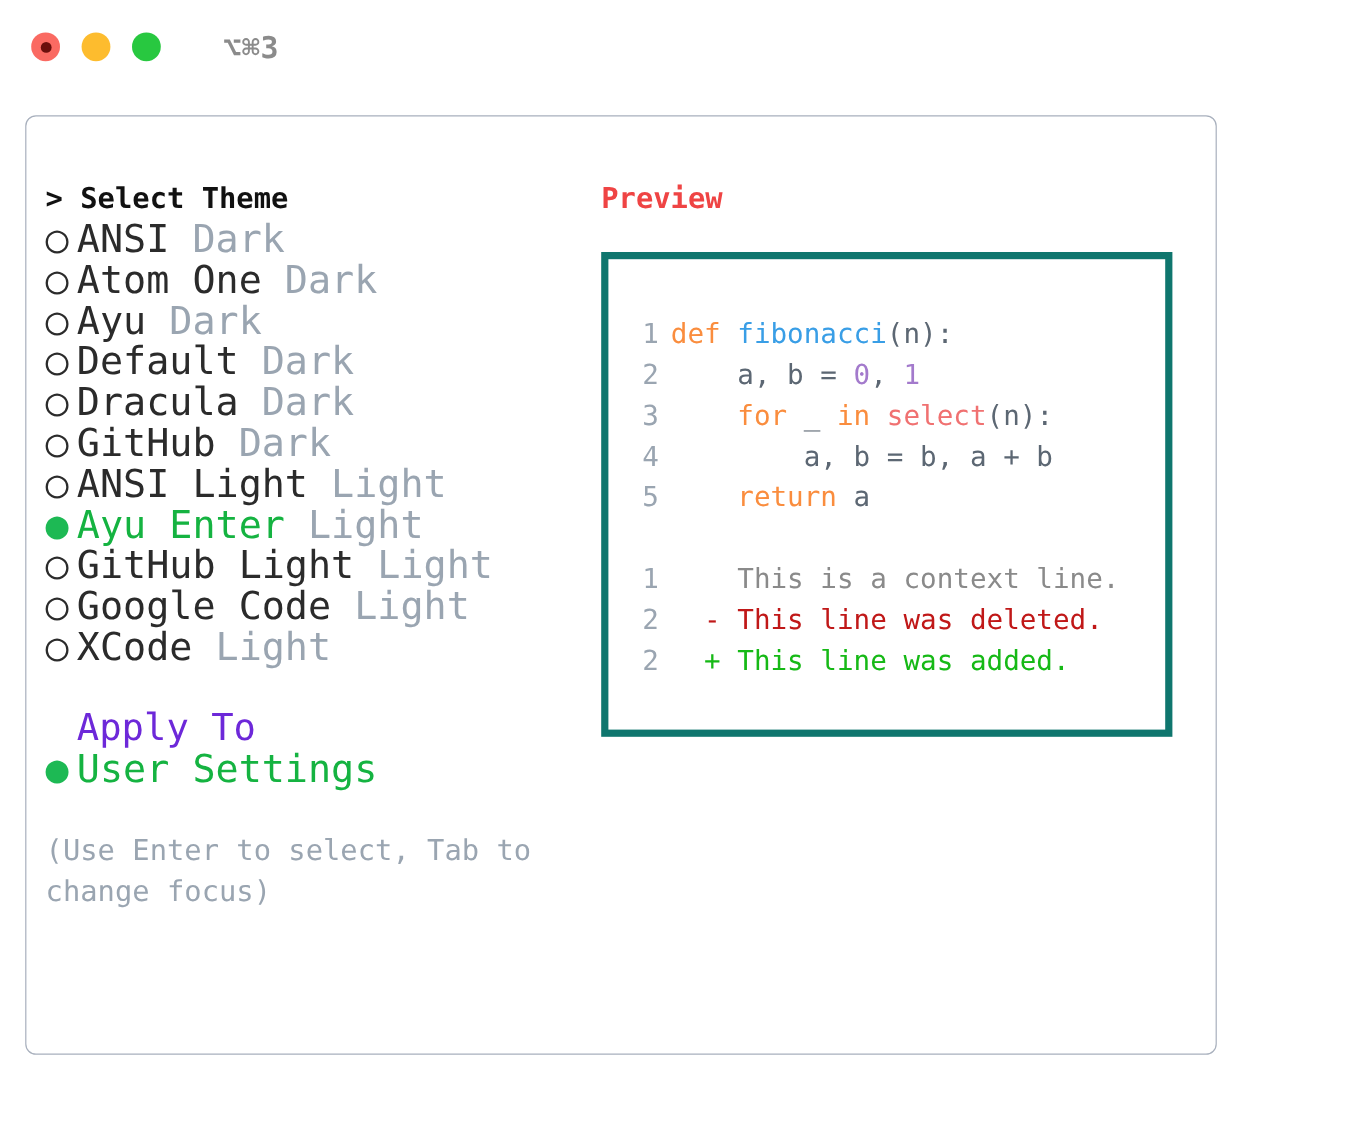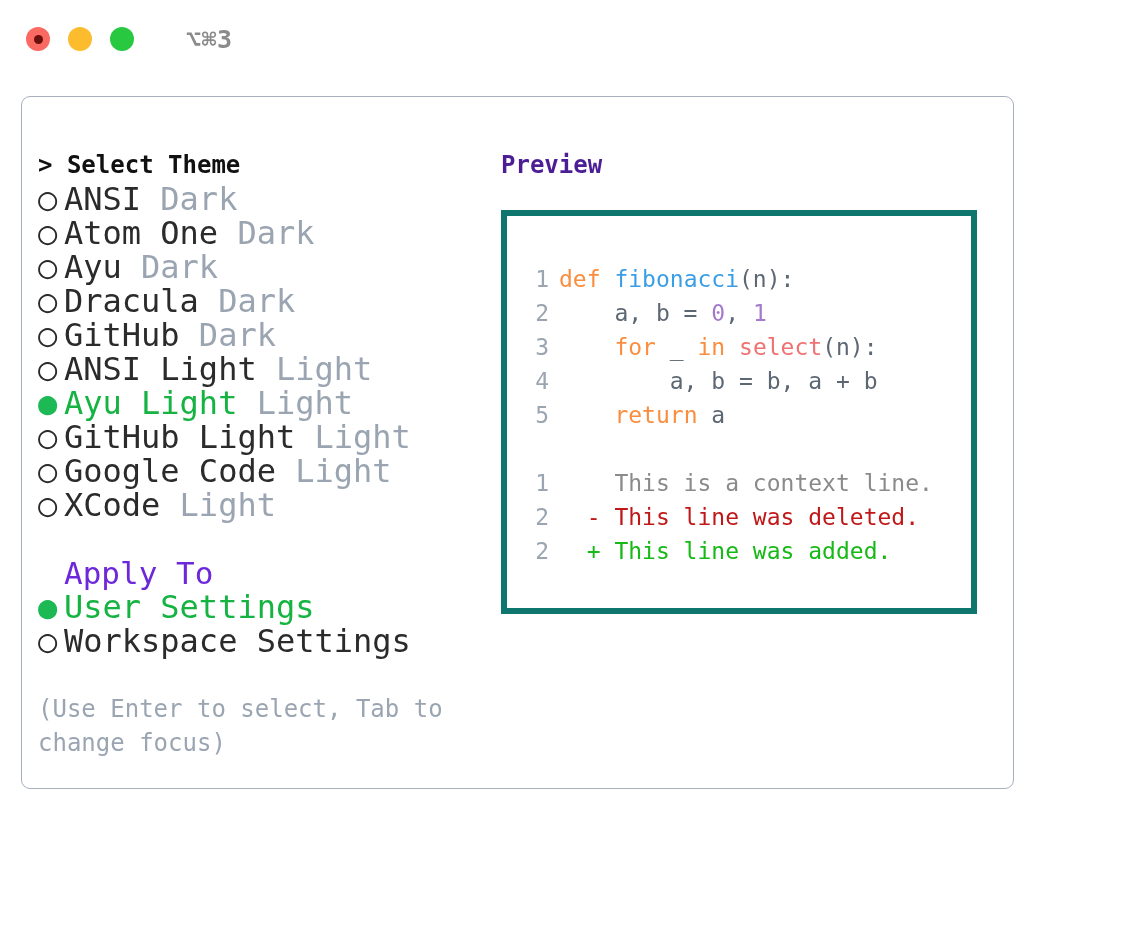--- a/index.html
+++ b/index.html
@@ -67,21 +67,21 @@
     letter-spacing: 0.5px;
     line-height: 1;
   }
 
   
   .panel {
     position: absolute;
     left: 21px;
     top: 96px;
     width: 993px;
-    height: 693px;
+    height: 783px;
     border: 1.5px solid #a8b0bd;
     border-radius: 9px;
     box-sizing: border-box;
     background: #ffffff;
   }
 
   .columns {
     position: absolute;
     left: 0; top: 0;
     width: 100%; height: 100%;
@@ -142,21 +142,21 @@
   
   .right-col {
     position: absolute;
     left: 479px;
     top: 51px;
     width: 490px;
   }
   .preview-title {
     font-size: 24px;
     font-weight: bold;
-    color: #4c1d95;
+    color: #ef4444;
     line-height: 34px;
   }
   .preview-box {
     margin-top: 28px;
     width: 476px;
     height: 404px;
     border: 6px solid #0f766e;
     box-sizing: border-box;
     background: #ffffff;
     padding: 46px 0 0 18px;
@@ -204,36 +204,36 @@
     <div class="columns">
 
       <div class="left-col">
 
         <div class="list-header">&gt; Select Theme</div>
 
         <div id="theme-list">
             <div class="opt-row"><span class="marker">○</span><span class="opt-name">ANSI </span><span class="opt-variant">Dark</span></div>
             <div class="opt-row"><span class="marker">○</span><span class="opt-name">Atom One </span><span class="opt-variant">Dark</span></div>
             <div class="opt-row"><span class="marker">○</span><span class="opt-name">Ayu </span><span class="opt-variant">Dark</span></div>
+            <div class="opt-row"><span class="marker">○</span><span class="opt-name">Default </span><span class="opt-variant">Dark</span></div>
             <div class="opt-row"><span class="marker">○</span><span class="opt-name">Dracula </span><span class="opt-variant">Dark</span></div>
             <div class="opt-row"><span class="marker">○</span><span class="opt-name">GitHub </span><span class="opt-variant">Dark</span></div>
             <div class="opt-row"><span class="marker">○</span><span class="opt-name">ANSI Light </span><span class="opt-variant">Light</span></div>
-            <div class="opt-row"><span class="marker sel">●</span><span class="opt-name sel">Ayu Light </span><span class="opt-variant">Light</span></div>
+            <div class="opt-row"><span class="marker sel">●</span><span class="opt-name sel">Ayu Enter </span><span class="opt-variant">Light</span></div>
             <div class="opt-row"><span class="marker">○</span><span class="opt-name">GitHub Light </span><span class="opt-variant">Light</span></div>
             <div class="opt-row"><span class="marker">○</span><span class="opt-name">Google Code </span><span class="opt-variant">Light</span></div>
             <div class="opt-row"><span class="marker">○</span><span class="opt-name">XCode </span><span class="opt-variant">Light</span></div>
           </div>
 
         <div class="section-gap"></div>
 
         <div class="apply-header">Apply To</div>
 
         <div id="apply-list">
             <div class="opt-row"><span class="marker sel">●</span><span class="opt-name sel">User Settings</span></div>
-            <div class="opt-row"><span class="marker">○</span><span class="opt-name">Workspace Settings</span></div>
           </div>
 
         <div class="hint">(Use Enter to select, Tab to change focus)</div>
       </div>
 
       <div class="right-col">
         <div class="preview-title">Preview</div>
 
         <div class="preview-box">
           <div id="code-block">

